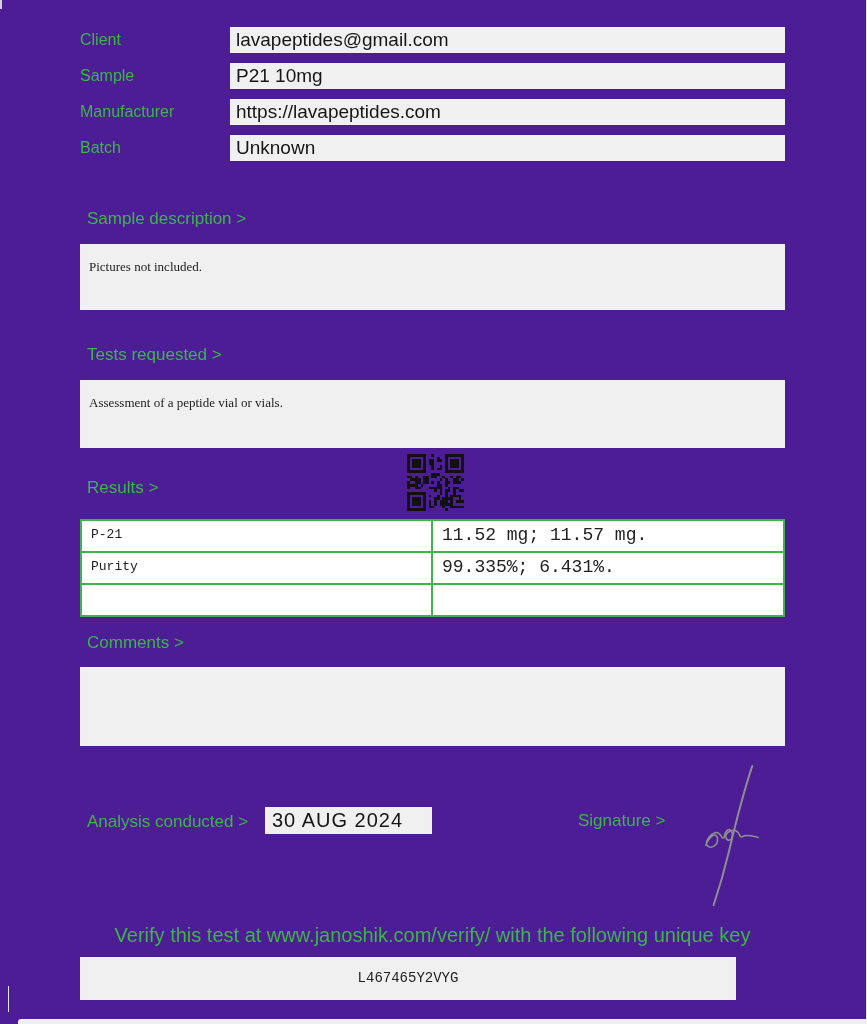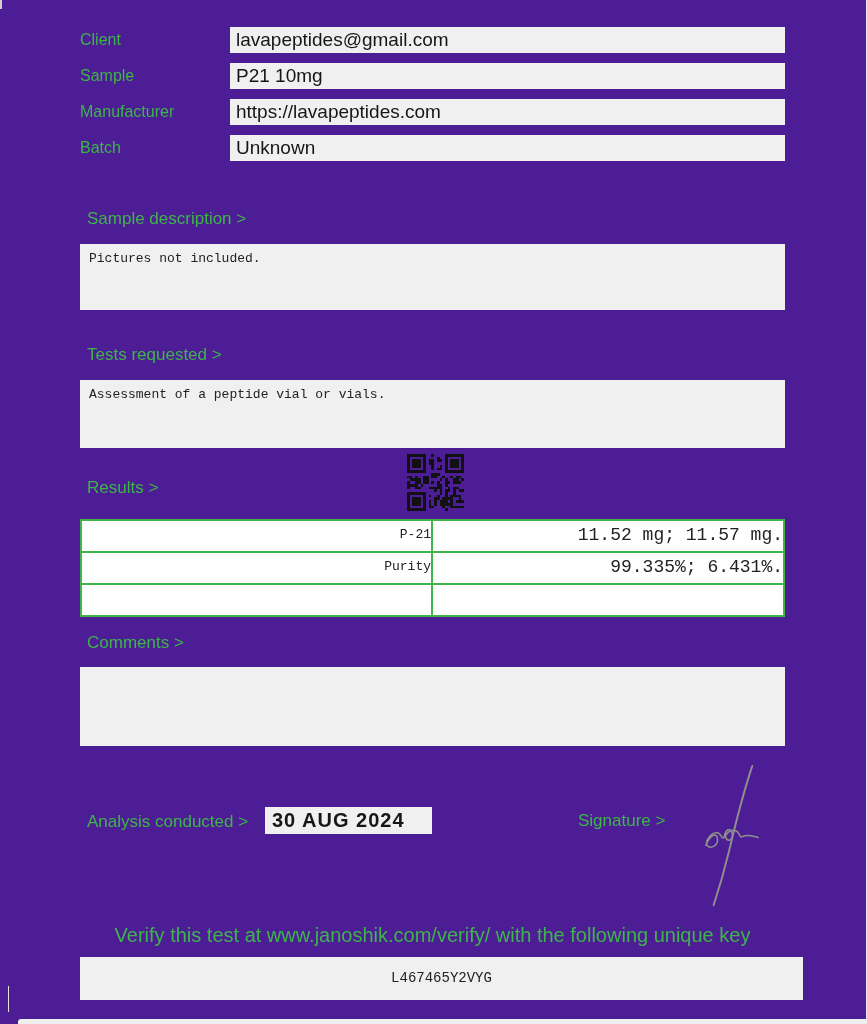--- a/index.html
+++ b/index.html
@@ -22,53 +22,53 @@
     box-sizing:border-box;padding-left:6px;font-size:19px;line-height:26px;color:var(--text);
     white-space:nowrap;overflow:hidden;
   }
   .heading{
     position:absolute;left:80px;font-size:17px;line-height:22px;color:var(--green);
     white-space:nowrap;
     margin-left:7px;
   }
   .cbox{
     position:absolute;left:80px;width:705px;background:var(--box);box-sizing:border-box;
-    padding:6px 9px;font-family:Liberation Mono, monospace;font-size:13px;line-height:17px;
+    padding:14px 9px;font-family:Liberation Serif, serif;font-size:13px;line-height:17px;
     color:#222;
   }
   .rtable{
     position:absolute;left:80px;top:519px;width:705px;box-sizing:border-box;
-    border:2px solid var(--green);background:#fff;text-align:right;
+    border:2px solid var(--green);background:#fff;
   }
   .rrow{display:flex;height:30px;border-bottom:2px solid var(--green);}
   .rrow:last-child{border-bottom:none;}
   .rcell-name{
     width:351px;box-sizing:border-box;border-right:2px solid var(--green);
     padding-left:9px;font-family:"Liberation Mono", monospace;font-size:13px;line-height:28px;
     color:#222;white-space:nowrap;overflow:hidden;
   }
   .rcell-value{
     flex:1;box-sizing:border-box;padding-left:9px;
     font-family:Liberation Mono, monospace;font-size:18px;line-height:28px;color:#222;
     white-space:nowrap;overflow:hidden;
   }
   .qr{position:absolute;left:407px;top:454px;width:57px;height:57px;}
   .date-box{
     position:absolute;left:265px;top:807px;width:167px;height:27px;background:var(--box);
     box-sizing:border-box;padding-left:7px;font-size:20px;line-height:27px;color:var(--text);
-    letter-spacing:1px;white-space:nowrap;font-weight:bold;
+    letter-spacing:1px;white-space:nowrap;
   }
   .sig-label{position:absolute;left:578px;top:811px;font-size:17px;color:var(--green);white-space:nowrap;}
   .sig{position:absolute;left:692px;top:762px;width:78px;height:150px;}
   .verify{
     position:absolute;left:78px;top:924px;width:709px;text-align:center;
     font-size:20px;color:var(--green);white-space:nowrap;
   }
   .key-box{
-    position:absolute;left:80px;top:957px;width:723px;height:43px;background:var(--box);
+    position:absolute;left:80px;top:957px;width:656px;height:43px;background:var(--box);
     font-family:"Liberation Mono", monospace;font-size:14px;line-height:43px;text-align:center;
     color:#222;
   }
   .edge-right{position:absolute;left:866px;top:0;width:1px;height:1024px;background:#e8e8e8;}
   .edge-topleft{position:absolute;left:0;top:0;width:2px;height:9px;background:#d0d0d0;}
   .edge-leftline{position:absolute;left:8px;top:986px;width:1px;height:26px;background:#e3e3e3;}
   .bottom-strip{position:absolute;left:18px;top:1019px;width:849px;height:5px;background:#efefef;border-top-left-radius:3px;}
 </style>
 </head>
 <body>

